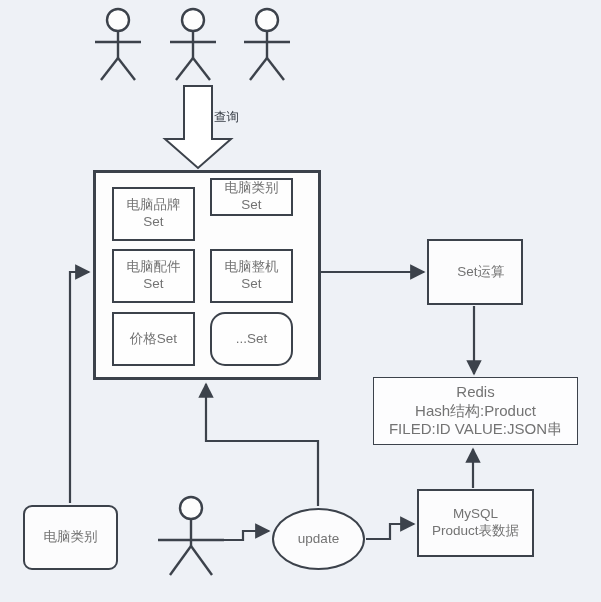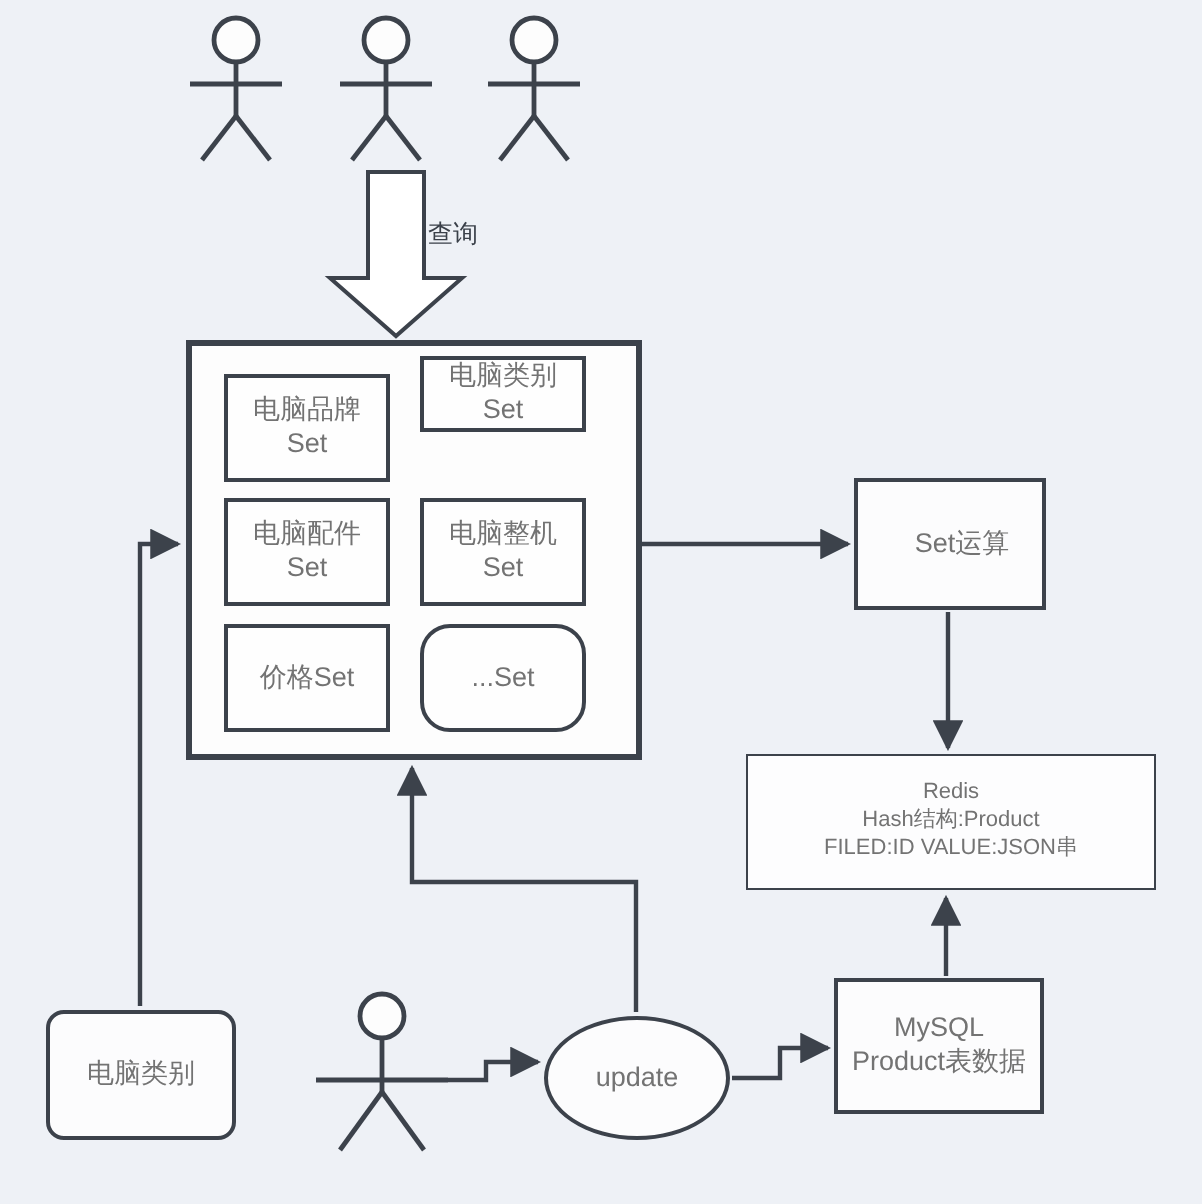--- a/index.html
+++ b/index.html
@@ -59,26 +59,26 @@
   .setb5 { left: 112px; top: 312px;  width: 83px; height: 54px; }
   .setb6 { left: 210px; top: 312px;  width: 83px; height: 54px; border-radius: 15px; }
 
   .set-op {
     left: 427px; top: 239px; width: 96px; height: 66px;
     font-size: 13.5px;
     padding-left: 12px;
   }
   .redis-box {
     left: 373px; top: 377px; width: 205px; height: 68px;
-    font-size: 11px;
+    font-size: 15px;
     border-width: 1.5px;
     background: #fdfdfe;
   }
   .mysql-box {
-    left: 417px; top: 489px; width: 105px; height: 68px;
+    left: 417px; top: 489px; width: 117px; height: 68px;
     font-size: 13.5px;
   }
   .bgtask-box {
     left: 23px; top: 505px; width: 95px; height: 65px;
     border-radius: 9px;
     font-size: 13.5px;
   }
   .update-ellipse {
     left: 272px; top: 508px; width: 93px; height: 62px;
     border-radius: 50%;

